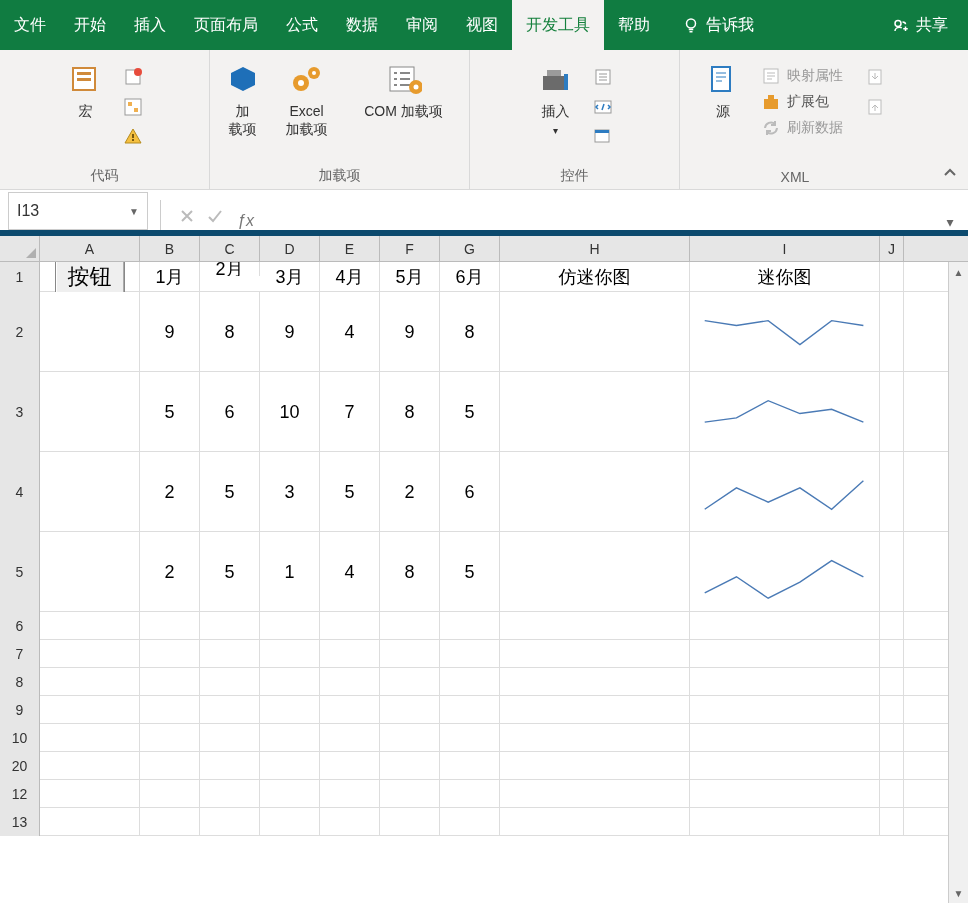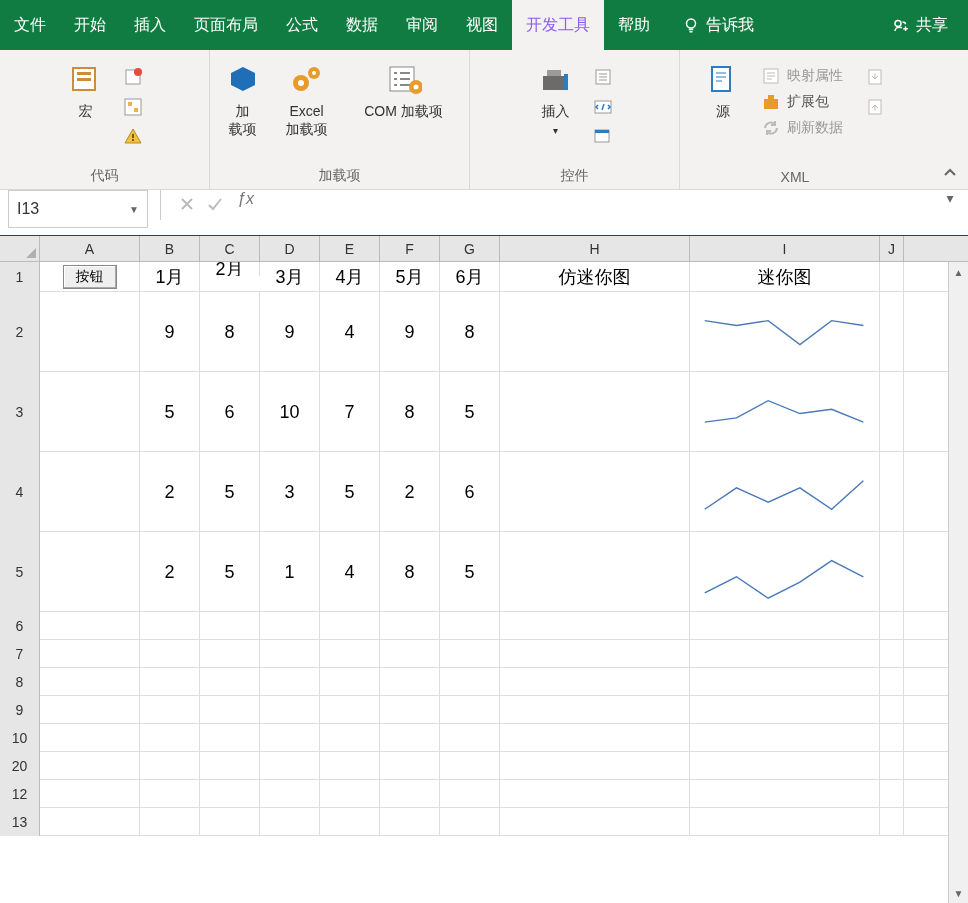--- a/index.html
+++ b/index.html
@@ -1,21 +1,21 @@
 <!DOCTYPE html>
 <html><head>
 <meta charset="utf-8">
 <style>
 * { box-sizing: border-box; margin: 0; padding: 0; font-family: "Microsoft YaHei", "Segoe UI", sans-serif; }
 body { width: 968px; height: 903px; background: #fff; overflow: hidden; font-size: 14px; }
 
 
 .tabs { height: 50px; background: #107c41; display: flex; align-items: center; padding: 0 0px; color: #fff; }
 .tab { padding: 0 14px; height: 50px; display: flex; align-items: center; cursor: pointer; font-size: 16px; }
-.tab.active { background: #f3f2f1; color: #8b5cf6; }
+.tab.active { background: #f3f2f1; color: #15803d; }
 .tab.tell-me { margin-left: 4px; display:flex; gap:6px; align-items:center;}
 .tab.share { margin-left: auto; display:flex; gap:6px; align-items:center; padding-right:20px;}
 .bulb-icon, .share-icon { width:18px; height:18px; }
 
 
 .ribbon { height: 140px; background: #f3f2f1; border-bottom: 1px solid #d9d9d9; display: flex; position: relative; }
 .group { display: flex; flex-direction: column; align-items: center; border-right: 1px solid #d9d9d9; padding: 6px 8px 0 8px; }
 .group-label { color: #666; font-size: 14px; margin-top: auto; padding-bottom: 4px; }
 .group-items { display: flex; align-items: flex-start; gap: 12px; flex: 1; }
 .big-btn { display: flex; flex-direction: column; align-items: center; width: 60px; cursor: pointer; padding-top: 4px; }
@@ -25,42 +25,42 @@
 .big-btn.narrow { width: 44px; }
 .big-btn.narrow .lbl { font-size:14px; }
 .small-col { display: flex; flex-direction: column; gap: 4px; padding-top: 8px; }
 .small-btn { width: 26px; height: 26px; display:flex; align-items:center; justify-content:center; cursor:pointer; }
 .xml-side { display: flex; flex-direction: column; gap: 2px; padding-top: 8px; }
 .xml-item { display: flex; align-items: center; gap: 6px; color: #999; font-size: 14px; padding: 2px 4px; white-space: nowrap; cursor: pointer; }
 .xml-item .xic { width:20px; height:20px; display:flex; align-items:center; justify-content:center; }
 .collapse-btn { position: absolute; right: 8px; bottom: 6px; width: 20px; height: 20px; cursor: pointer; color:#666; display:flex; align-items:center; justify-content:center;}
 
 
-.fbar { height: 46px; background: #fff; border-bottom: 1px solid #0c4a6e; display: flex; align-items: flex-start; }
+.fbar { height: 46px; background: #fff; border-bottom: 6px solid #0c4a6e; display: flex; align-items: flex-end; }
 .name-box { width: 140px; height: 38px; border: 1px solid #ccc; margin-left: 8px; display: flex; align-items: center; padding: 0 8px; font-size: 16px; color: #333; background:#fff; position: relative;}
 .name-box .dd { margin-left: auto; font-size: 10px; color:#666; }
 .fbar-sep { width: 1px; height: 30px; background: #ccc; margin: 0 12px; }
 .fbar-btn { width: 28px; height: 28px; display:flex; align-items:center; justify-content:center; color:#bbb; cursor:pointer; }
 .fx { font-style: italic; font-size: 16px; color: #777; margin: 0 8px; }
 .formula-input { flex: 1; height: 38px; border: none; outline: none; font-size: 16px; padding: 0 6px; }
 .fbar-end { width: 28px; display:flex; align-items:center; justify-content:center; color:#666; cursor:pointer; margin-right:4px; }
 
 
 .grid-area { position: relative; height: calc(903px - 50px - 140px - 46px); overflow: hidden; background:#fff;}
 .col-headers { display:flex; height: 26px; background:#e6e6e6; border-bottom:1px solid #bbb; }
 .select-all { width: 40px; border-right:1px solid #bbb; background:#e6e6e6; position:relative; cursor:pointer;}
 .select-all::after{ content:""; position:absolute; right:3px; bottom:3px; width:0;height:0;border-style:solid;border-width:0 0 10px 10px;border-color:transparent transparent #b0b0b0 transparent;}
 .col-h { border-right:1px solid #bbb; text-align:center; font-size:14px; color:#333; line-height:26px; background:#e6e6e6; cursor:pointer;}
 .rows { }
 .row { display:flex; border-bottom:1px solid #ddd; }
 .row-h { width:40px; background:#e6e6e6; border-right:1px solid #bbb; text-align:center; font-size:14px; color:#333; display:flex; align-items:center; justify-content:center; cursor:pointer;}
 .cell { border-right:1px solid #ddd; display:flex; align-items:center; justify-content:center; font-size:18px; color:#000; overflow:hidden; cursor:cell; position:relative;}
 .cell.header-cell { font-size:18px; }
 .cell.btn-cell { }
-.form-btn { background:#efefef; border:1px solid #888; padding: 2px 12px; font-size:14px; box-shadow: inset -1px -1px 0 #aaa, inset 1px 1px 0 #fff; cursor:pointer;}
+.form-btn { background:#efefef; border:1px solid #888; padding: 2px 12px; font-size:22px; box-shadow: inset -1px -1px 0 #aaa, inset 1px 1px 0 #fff; cursor:pointer;}
 .sparkline { width: 90%; height: 70%; }
 .vscroll { position:absolute; right:0; top:26px; bottom:0; width:20px; background:#f0f0f0; border-left:1px solid #ccc;}
 .vscroll .up, .vscroll .down{ height:20px; display:flex; align-items:center; justify-content:center; color:#666; font-size:10px; cursor:pointer;}
 .vscroll .down{ position:absolute; bottom:0; width:100%;}
 </style>
 </head>
 <body>
 
 <div class="tabs">
   <div class="tab">文件</div>

